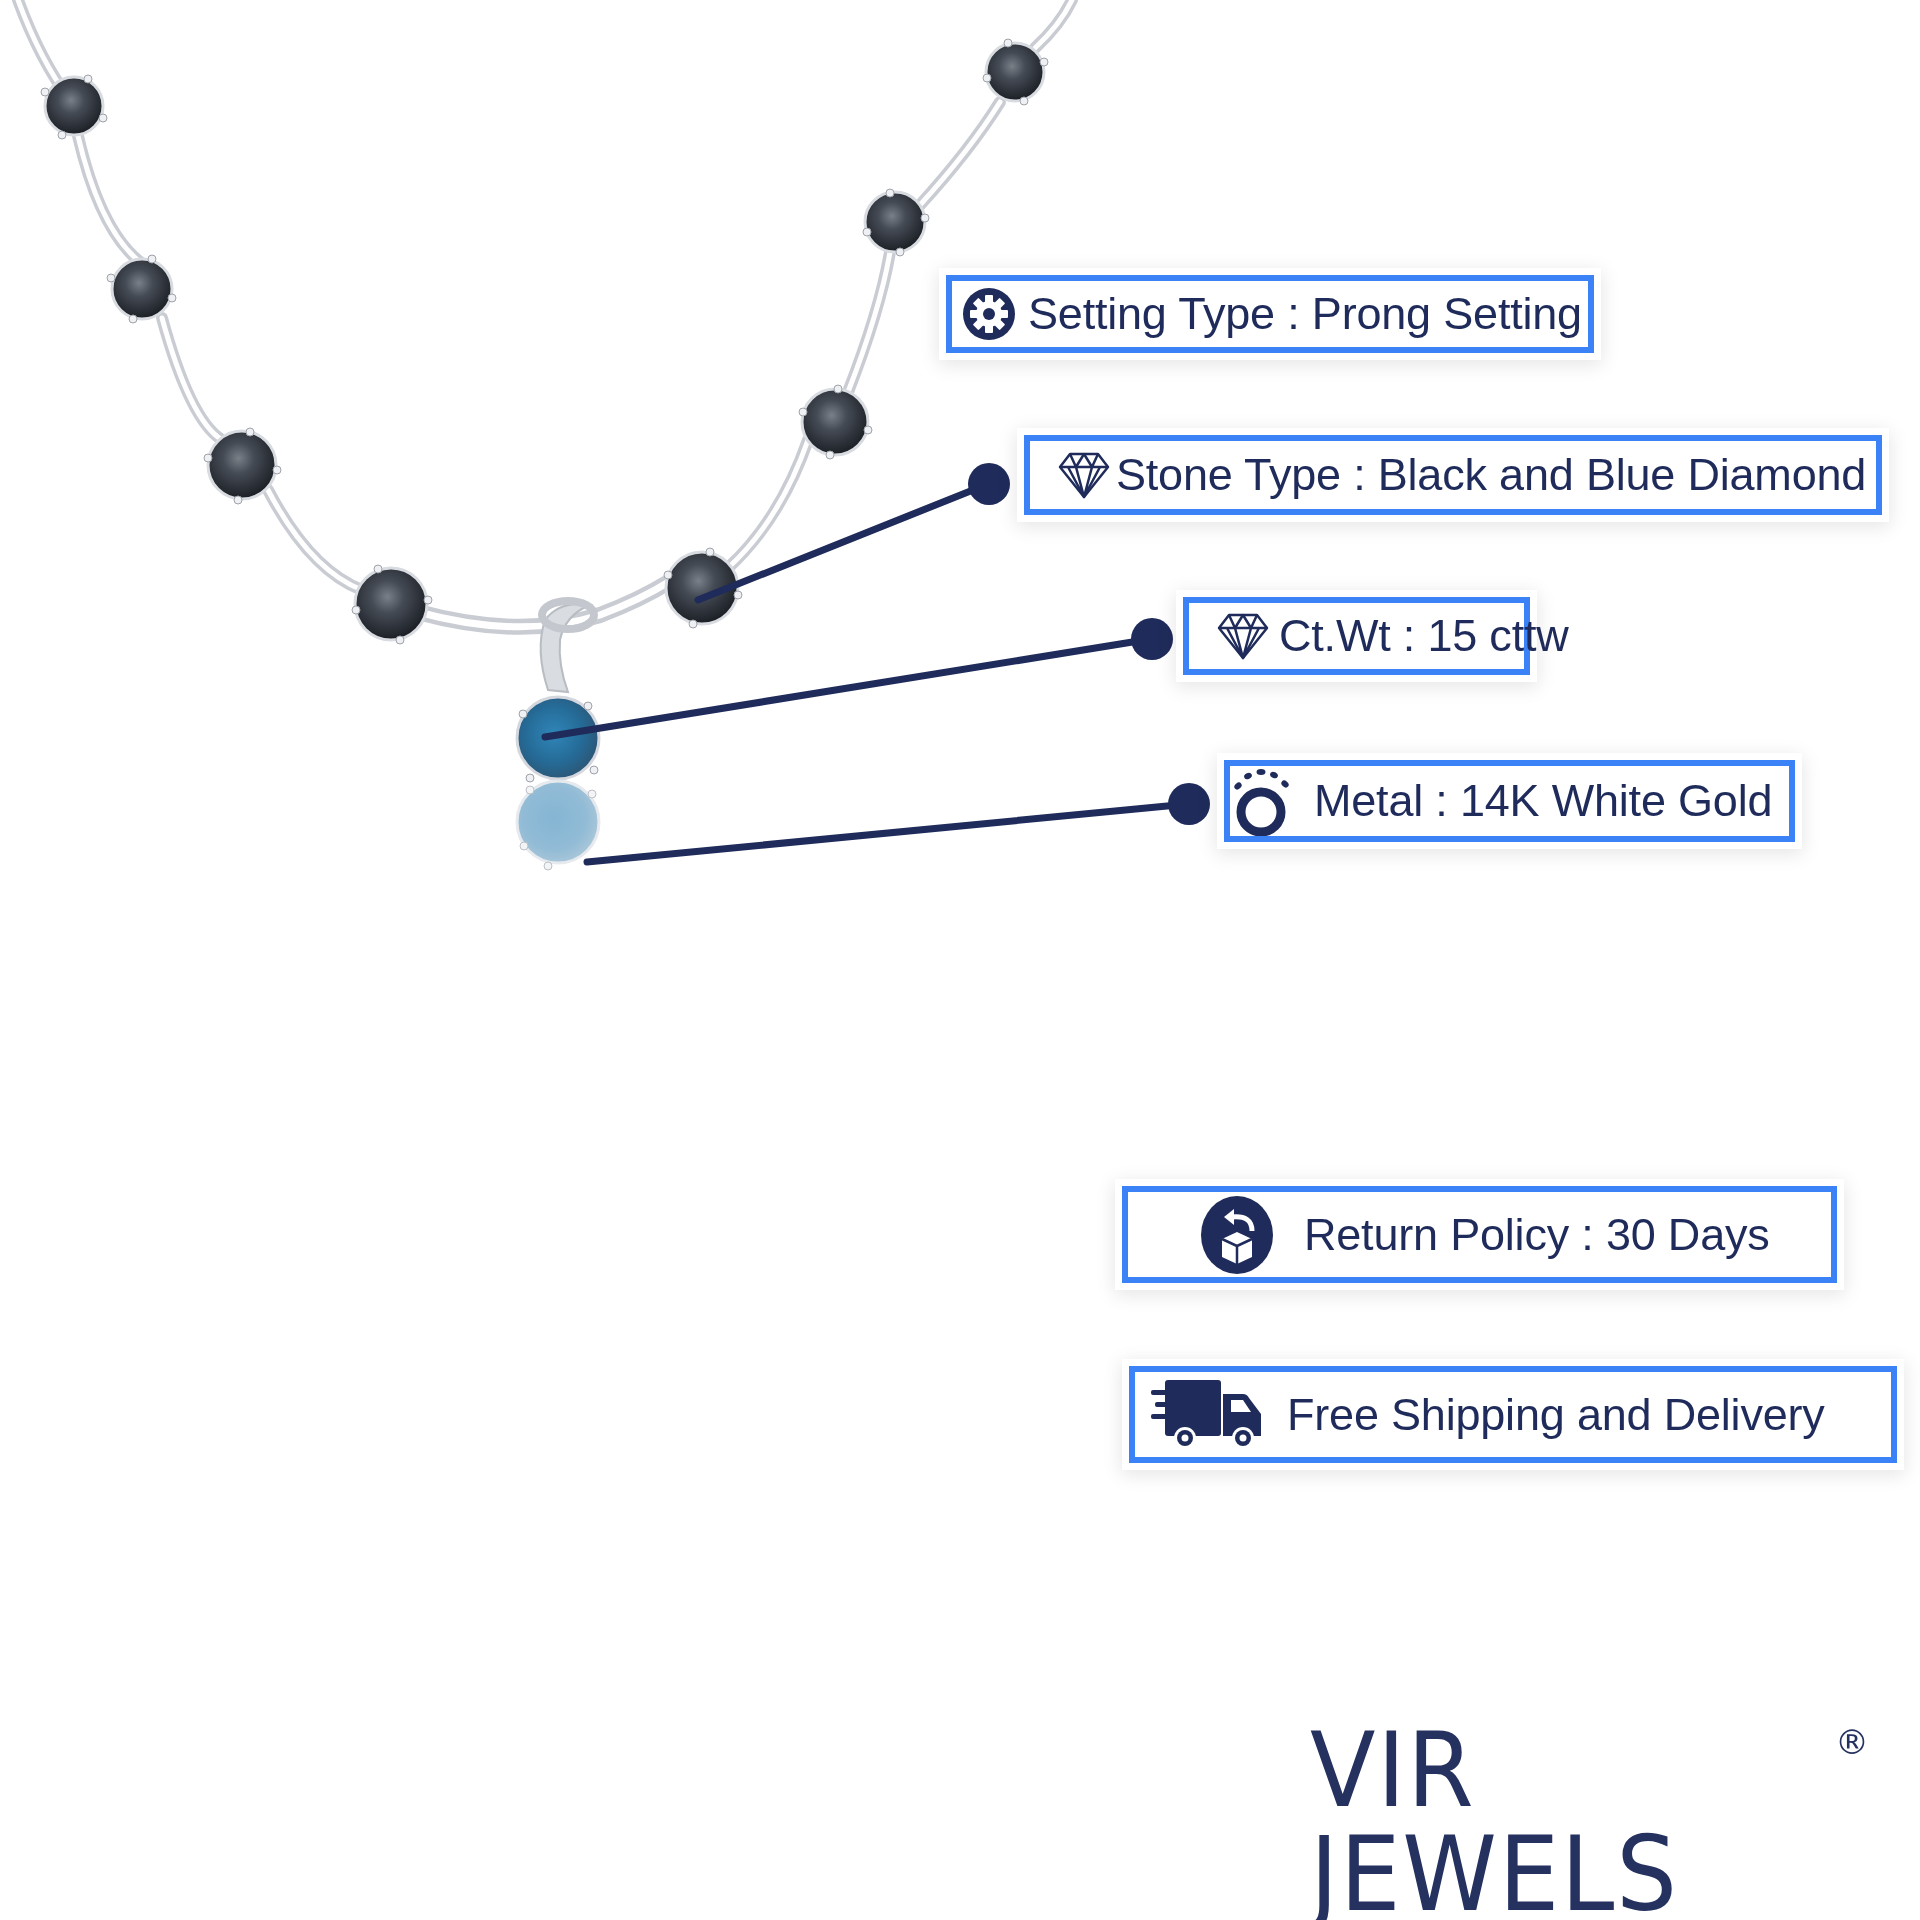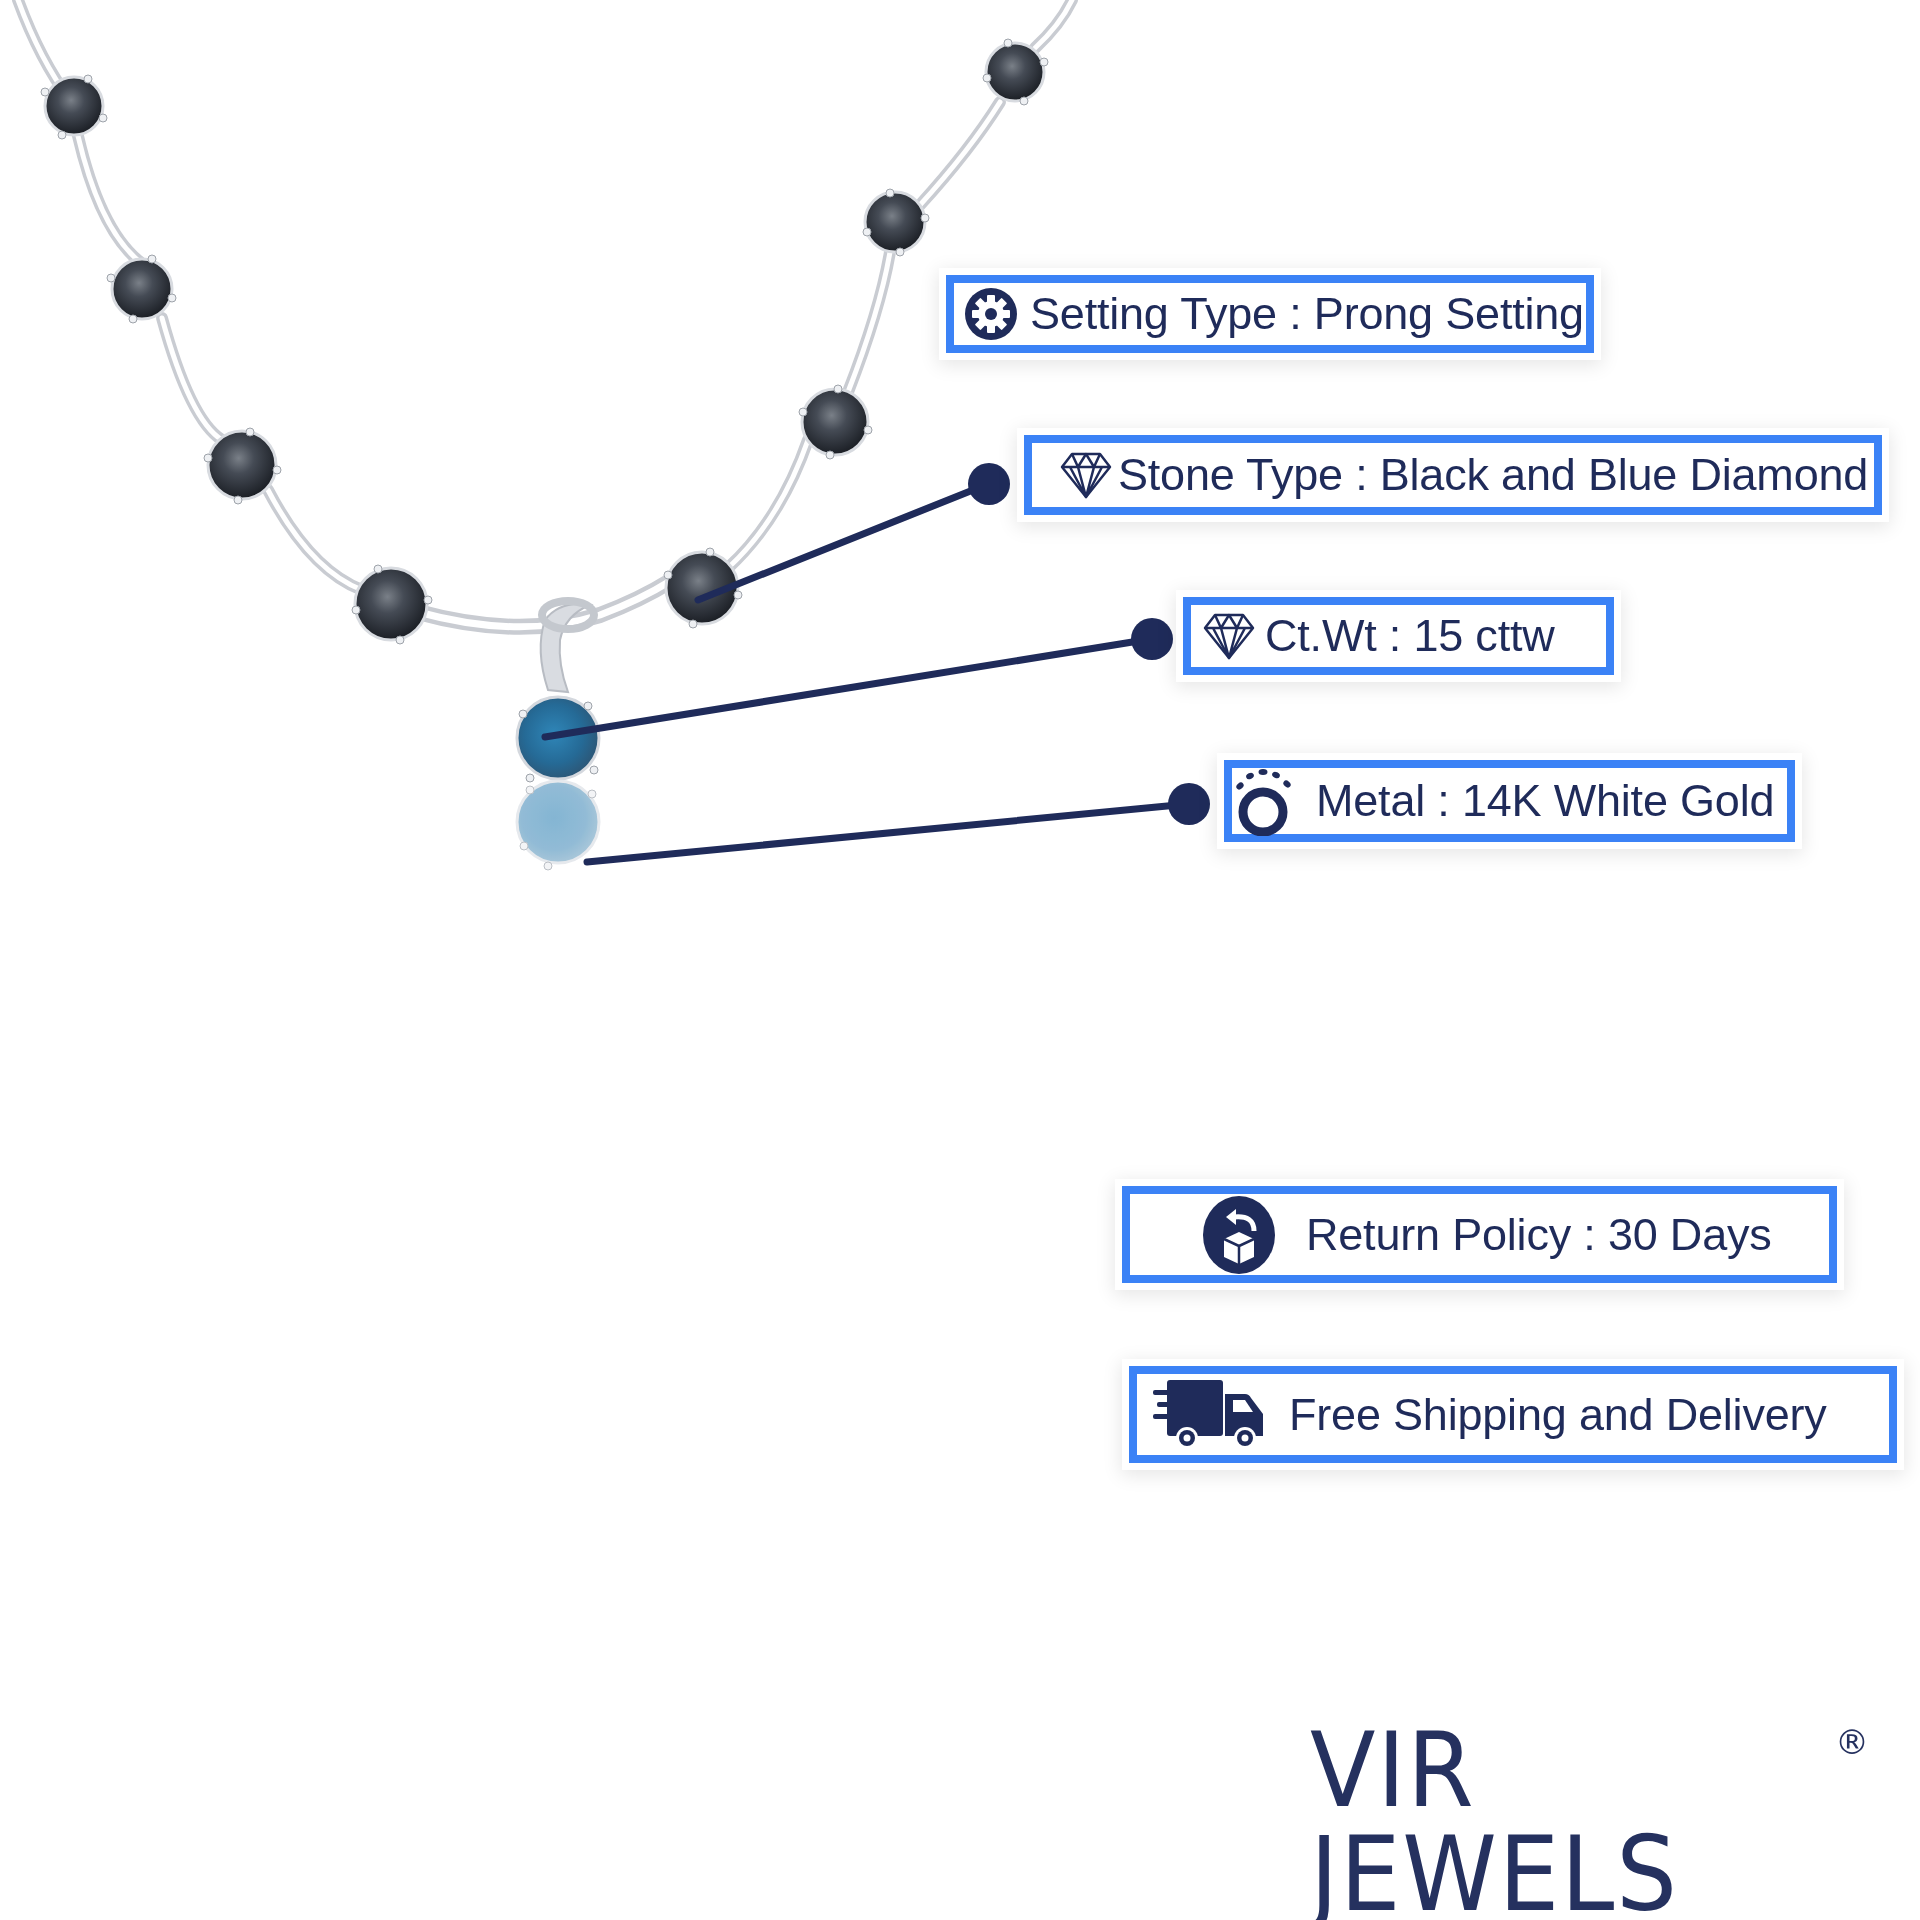--- a/index.html
+++ b/index.html
@@ -1,20 +1,20 @@
 <!DOCTYPE html>
 <html><head>
 <meta charset="utf-8">
 <style>
   html, body { margin:0; padding:0; background:#ffffff; }
   body { width:1920px; height:1920px; position:relative; overflow:hidden; font-family:"Liberation Sans", sans-serif; }
   .scene { position:absolute; left:0; top:0; width:1920px; height:1920px; }
   .info-box {
     position:absolute; box-sizing:border-box; background:#ffffff;
-    border:8px solid #3b82f6;
+    border:6px solid #3b82f6;
     box-shadow: 0 0 0 7px #ffffff, 0 4px 18px 8px rgba(0,0,0,0.10);
     display:flex; align-items:center; white-space:nowrap;
     color:#1f2b5a; font-size:45px;
   }
   .info-box .icon { display:inline-flex; align-items:center; justify-content:center; flex:0 0 auto; }
   .info-box .label { letter-spacing:-0.2px; }
   .logo {
     position:absolute; left:1310px; top:1718px; color:#25315f;
     font-family:"DejaVu Sans", sans-serif; font-weight:normal;
     font-size:104px; letter-spacing:2px; line-height:1; transform:scaleX(0.92); transform-origin:left top;
@@ -172,21 +172,21 @@
 <div class="info-box" style="left:1024px; top:435px; width:858px; height:80px; padding-left:28px;">
   <span class="icon" style="width:52px; height:48px; margin-right:6px;">
     <svg width="52" height="48" viewBox="0 0 52 48" fill="none" stroke="#1f2b5a" stroke-width="2.5" stroke-linejoin="round">
       <path d="M12 3 H40 L50 16 L26 46 L2 16 Z"></path>
       <path d="M2 16 H50 M12 3 L18 16 L26 3 L34 16 L40 3 M18 16 L26 46 L34 16 M10 16 L26 46 M42 16 L26 46"></path>
     </svg>
   </span>
   <span class="label">Stone Type : Black and Blue Diamond</span>
 </div>
 
-<div class="info-box" style="left:1183px; top:597px; width:431px; height:78px; padding-left:12px;">
+<div class="info-box" style="left:1183px; top:597px; width:347px; height:78px; padding-left:28px;">
   <span class="icon" style="width:52px; height:48px; margin-right:10px;">
     <svg width="52" height="48" viewBox="0 0 52 48" fill="none" stroke="#1f2b5a" stroke-width="2.5" stroke-linejoin="round">
       <path d="M12 3 H40 L50 16 L26 46 L2 16 Z"></path>
       <path d="M2 16 H50 M12 3 L18 16 L26 3 L34 16 L40 3 M18 16 L26 46 L34 16 M10 16 L26 46 M42 16 L26 46"></path>
     </svg>
   </span>
   <span class="label">Ct.Wt : 15 cttw</span>
 </div>
 
 <div class="info-box" style="left:1224px; top:760px; width:571px; height:82px; ">

